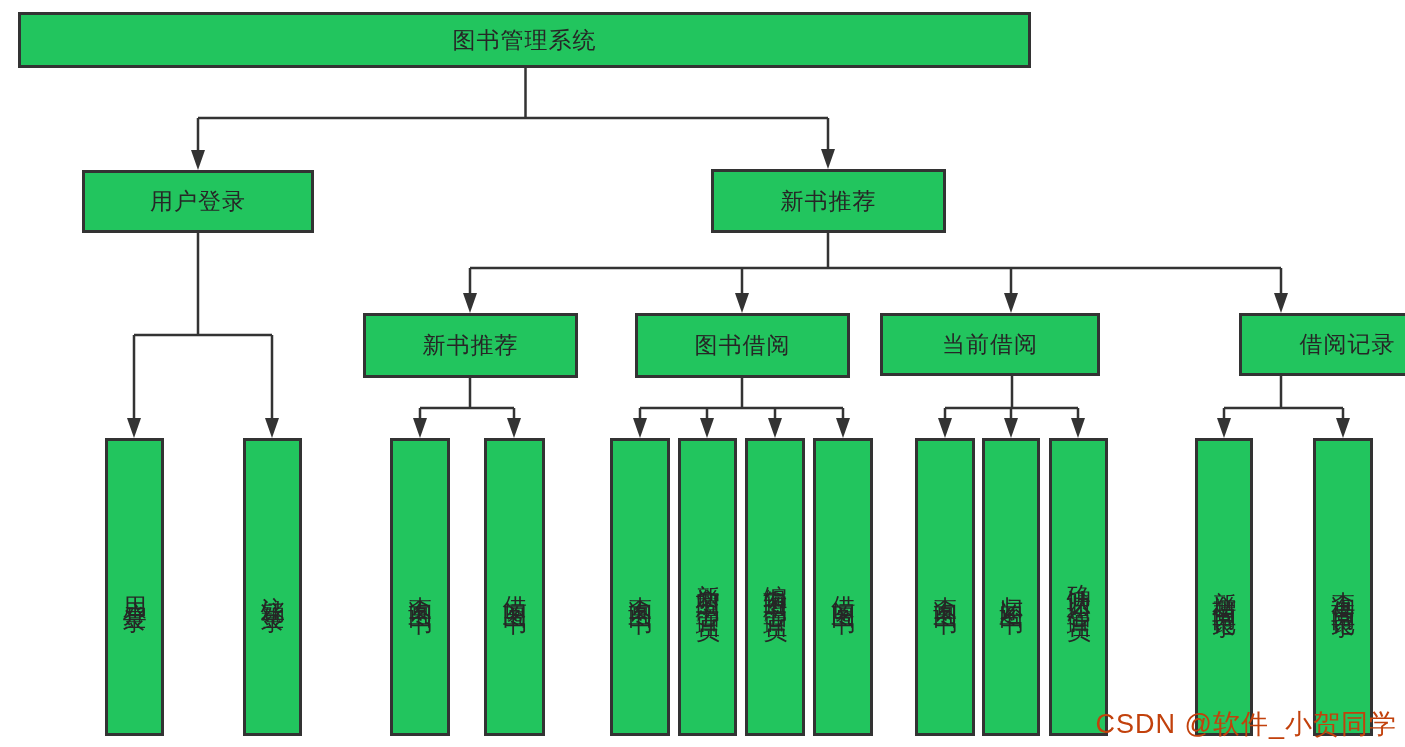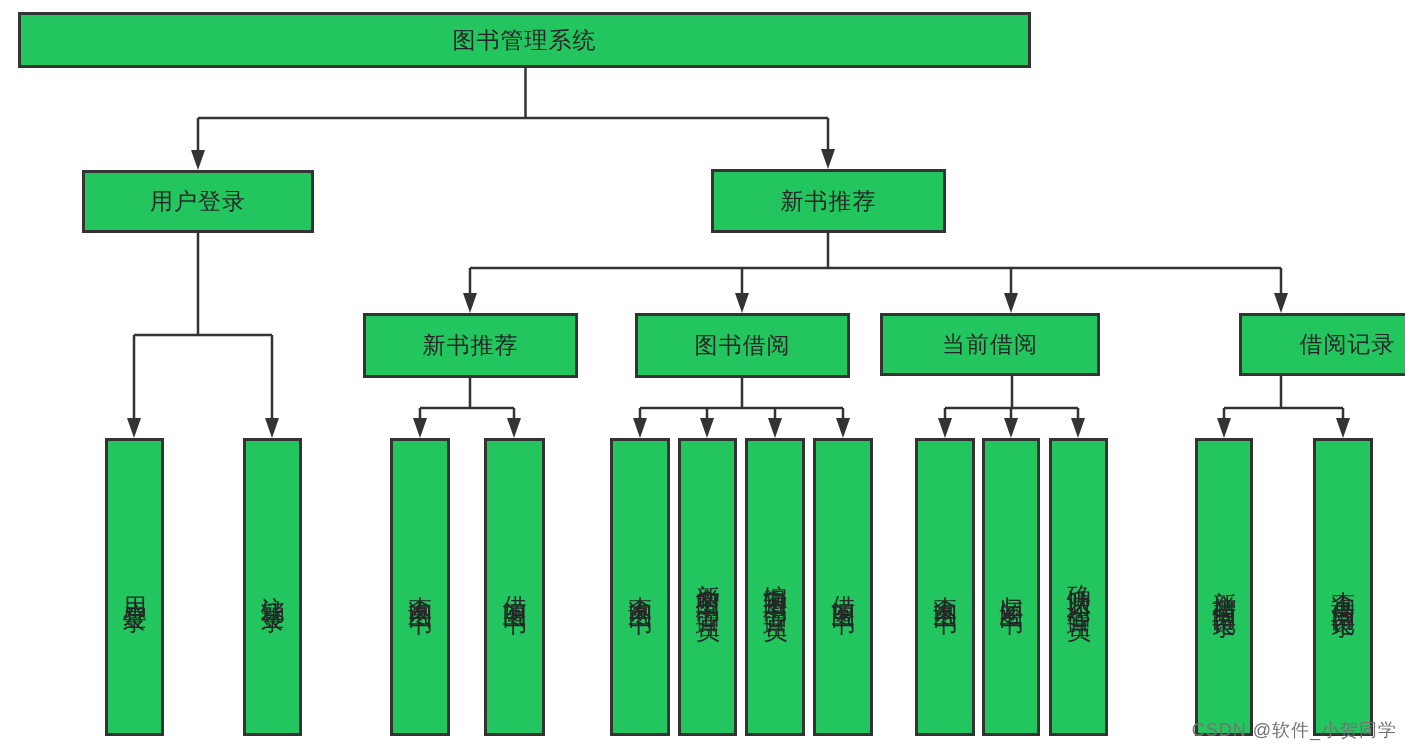--- a/index.html
+++ b/index.html
@@ -34,22 +34,22 @@
     text-orientation: upright;
     font-size: 24px;
     letter-spacing: 5px;
     line-height: 1.1;
     color: #262626;
   }
   .watermark {
     position: absolute;
     right: 8px;
     bottom: 5px;
-    font-size: 18px;
-    color: #737373;
+    font-size: 27px;
+    color: #c2410c;
     letter-spacing: 1px;
     white-space: nowrap;
   }
 </style>
 </head>
 <body>
 
 <div class="stage">
 
   <svg class="wires" viewBox="0 0 1405 747" xmlns="http://www.w3.org/2000/svg">

